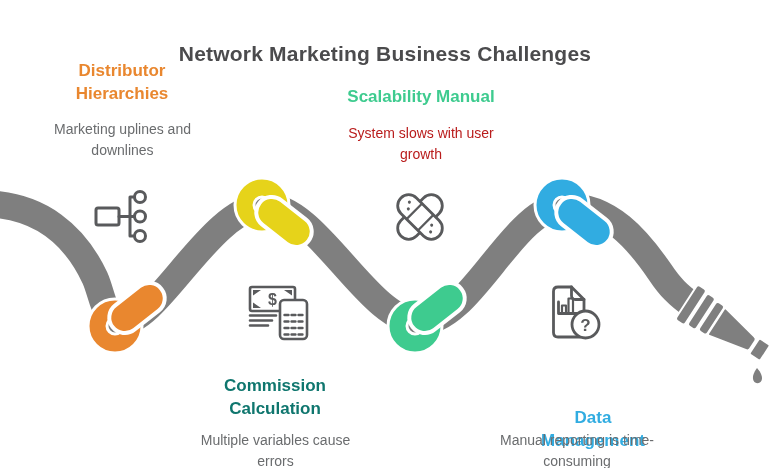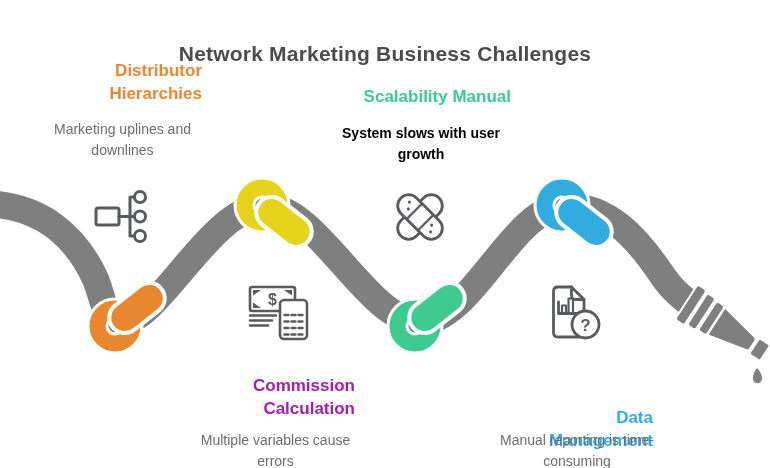--- a/index.html
+++ b/index.html
@@ -7,21 +7,21 @@
     width:770px;height:468px;position:relative;background:#ffffff;
     font-family:"Liberation Sans",sans-serif;overflow:hidden;
   }
   .stage{position:absolute;left:0;top:0;width:770px;height:468px;}
   .title{
     position:absolute;top:3px;left:0;width:770px;text-align:center;
     font-size:21px;font-weight:800;letter-spacing:.2px;
   }
   .heading{
     position:absolute;font-weight:800;font-size:17px;line-height:1.35;
-    text-align:right;
+    text-align:center;
   }
   .desc{
     position:absolute;font-size:14px;line-height:1.5;text-align:center;
     font-weight:400;
   }
   #dh-heading{left:42px;top:60px;width:160px;}
   #dh-desc{left:35px;top:119px;width:175px;}
   #si-heading{left:331px;top:86px;width:180px;}
   #si-desc{left:331px;top:123px;width:180px;}
   #cc-heading{left:195px;top:375px;width:160px;}
@@ -128,19 +128,19 @@
 
   <path d="M 757 368 C 753.5 373 752 377 753.5 380.5 C 755 384 760 384 761.5 380.5 C 763 377 761 372.5 757 368 Z" fill="#7F7F7F"></path>
 </svg>
 
 <div class="title" style="color: rgb(75, 75, 77); margin-top: 39px;">Network Marketing Business Challenges</div>
 
 <div class="heading" id="dh-heading" style="color: rgb(233, 135, 47);">Distributor Hierarchies</div>
 <div class="desc" id="dh-desc" style="color: rgb(106, 108, 110);">Marketing uplines and downlines</div>
 
 <div class="heading" id="si-heading" style="color: rgb(62, 203, 143);">Scalability Manual</div>
-<div class="desc" id="si-desc" style="color: #000000; font-weight: bold;">System slows with user growth</div>
+<div class="desc" id="si-desc" style="color: #b91c1c;">System slows with user growth</div>
 
-<div class="heading" id="cc-heading" style="color: #a21caf;">Commission Calculation</div>
+<div class="heading" id="cc-heading" style="color: #0f766e;">Commission Calculation</div>
 <div class="desc" id="cc-desc" style="color: rgb(106, 108, 110);">Multiple variables cause errors</div>
 
 <div class="heading" id="dm-heading" style="color: rgb(49, 172, 225);">Data Management</div>
 <div class="desc" id="dm-desc" style="color: rgb(106, 108, 110);">Manual reporting is time-consuming</div>
 
 </body></html>

